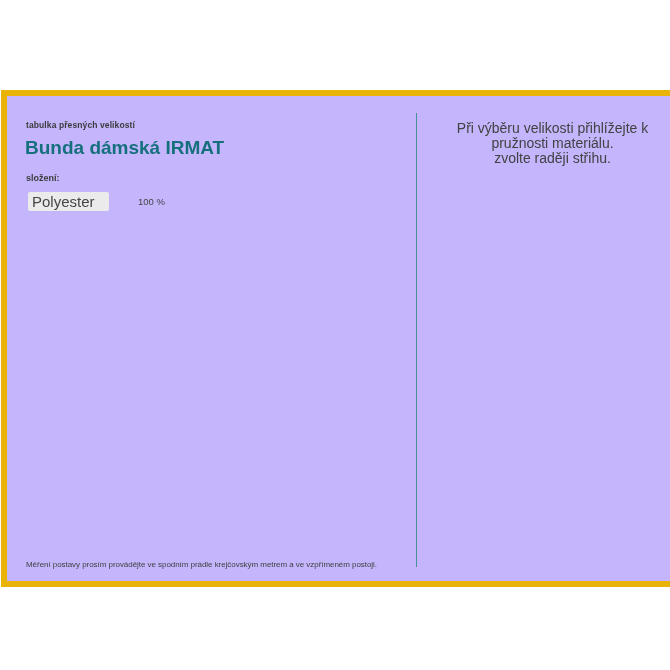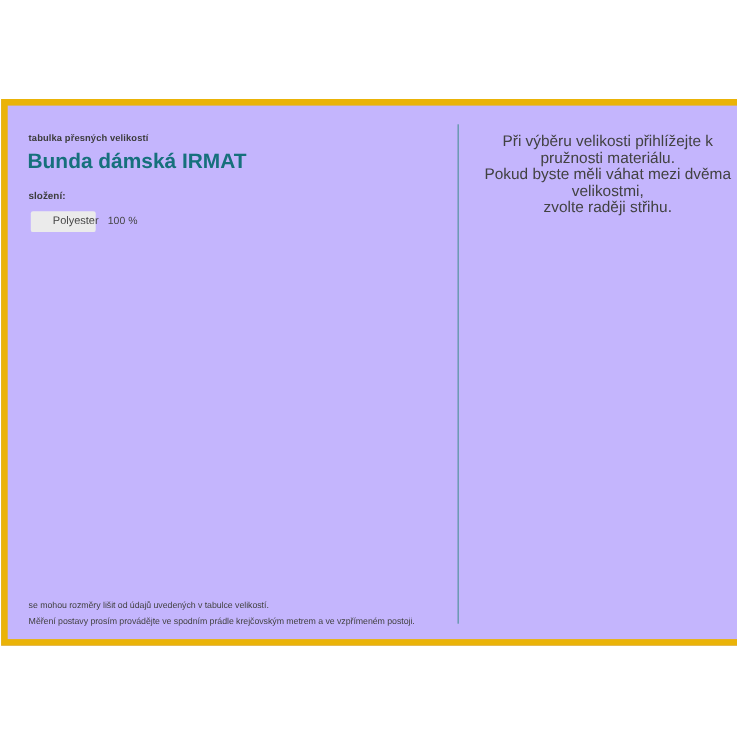--- a/index.html
+++ b/index.html
@@ -54,31 +54,31 @@
     font-weight: bold;
     color: #3c3c3c;
   }
   .comp-row {
     margin: 9px 0 0 21px;
     display: flex;
     align-items: center;
   }
   .comp-cell {
     box-sizing: border-box;
-    width: 59px;
+    width: 81px;
     height: 19px;
     line-height: 19px;
-    padding-left: 20px;
+    padding-left: 4px;
     background: #ebebeb;
     border-radius: 2px;
-    font-size: 10px;
+    font-size: 15px;
     color: #454545;
   }
   .comp-val {
-    margin-left: 11px;
+    margin-left: 29px;
     font-size: 9.5px;
     color: #454545;
   }
   .disclaimer {
     position: absolute;
     left: 19px;
     bottom: 9px;
     font-size: 8px;
     line-height: 14.2px;
     color: #424242;
@@ -110,26 +110,24 @@
     <div class="product-title">Bunda dámská IRMAT</div>
 
     <div class="comp-label">složení:</div>
 
     <div class="comp-row">
       <div class="comp-cell">Polyester</div>
       <div class="comp-val">100 %</div>
     </div>
 
     <div class="disclaimer">
-      <div>se mohou rozměry lišit od údajů uvedených v tabulce velikostí.</div>
       <div>Měření postavy prosím provádějte ve spodním prádle krejčovským metrem a ve vzpřímeném postoji.</div>
     </div>
   </div>
 
   <div class="divider"></div>
 
   <div class="right-col">
     <div>Při výběru velikosti přihlížejte k pružnosti materiálu.</div>
-    <div>Pokud byste měli váhat mezi dvěma velikostmi,</div>
     <div>zvolte raději střihu.</div>
   </div>
 
 </div>
 
 </body></html>

